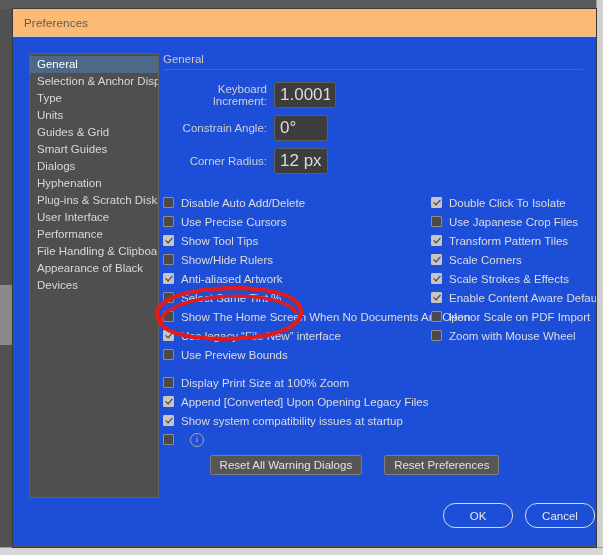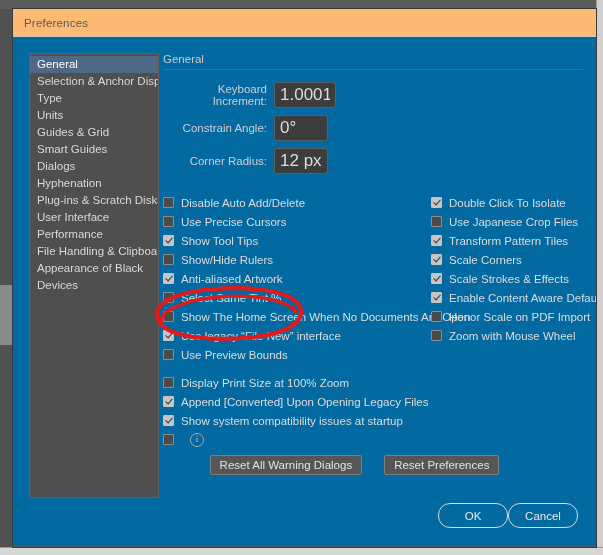--- a/index.html
+++ b/index.html
@@ -74,21 +74,21 @@
   }
   .titlebar-text {
     font-size: 11.5px;
     color: #5a5a5a;
     letter-spacing: .2px;
   }
 
   .dialog-body {
     position: relative;
     height: 509px;
-    background: #0369a1;
+    background: #1d4ed8;
   }
 
   
   .sidebar {
     position: absolute;
     left: 16px;
     top: 16px;
     width: 130px;
     height: 445px;
     background: #4f4f4f;
@@ -239,23 +239,24 @@
     color: #e2e2e2;
     font-size: 11.5px;
     font-family: "Liberation Sans", sans-serif;
     padding: 3px 9px;
     cursor: pointer;
   }
 
   
   .footer {
     position: absolute;
-    right: 18px;
+    right: 1px;
     bottom: 18px;
     display: flex;
+    gap: 12px;
   }
   .btn-pill {
     width: 68px;
     height: 23px;
     border-radius: 12px;
     border: 1px solid #d9d9d9;
     background: transparent;
     color: #e8e8e8;
     font-size: 11.5px;
     font-family: "Liberation Sans", sans-serif;

